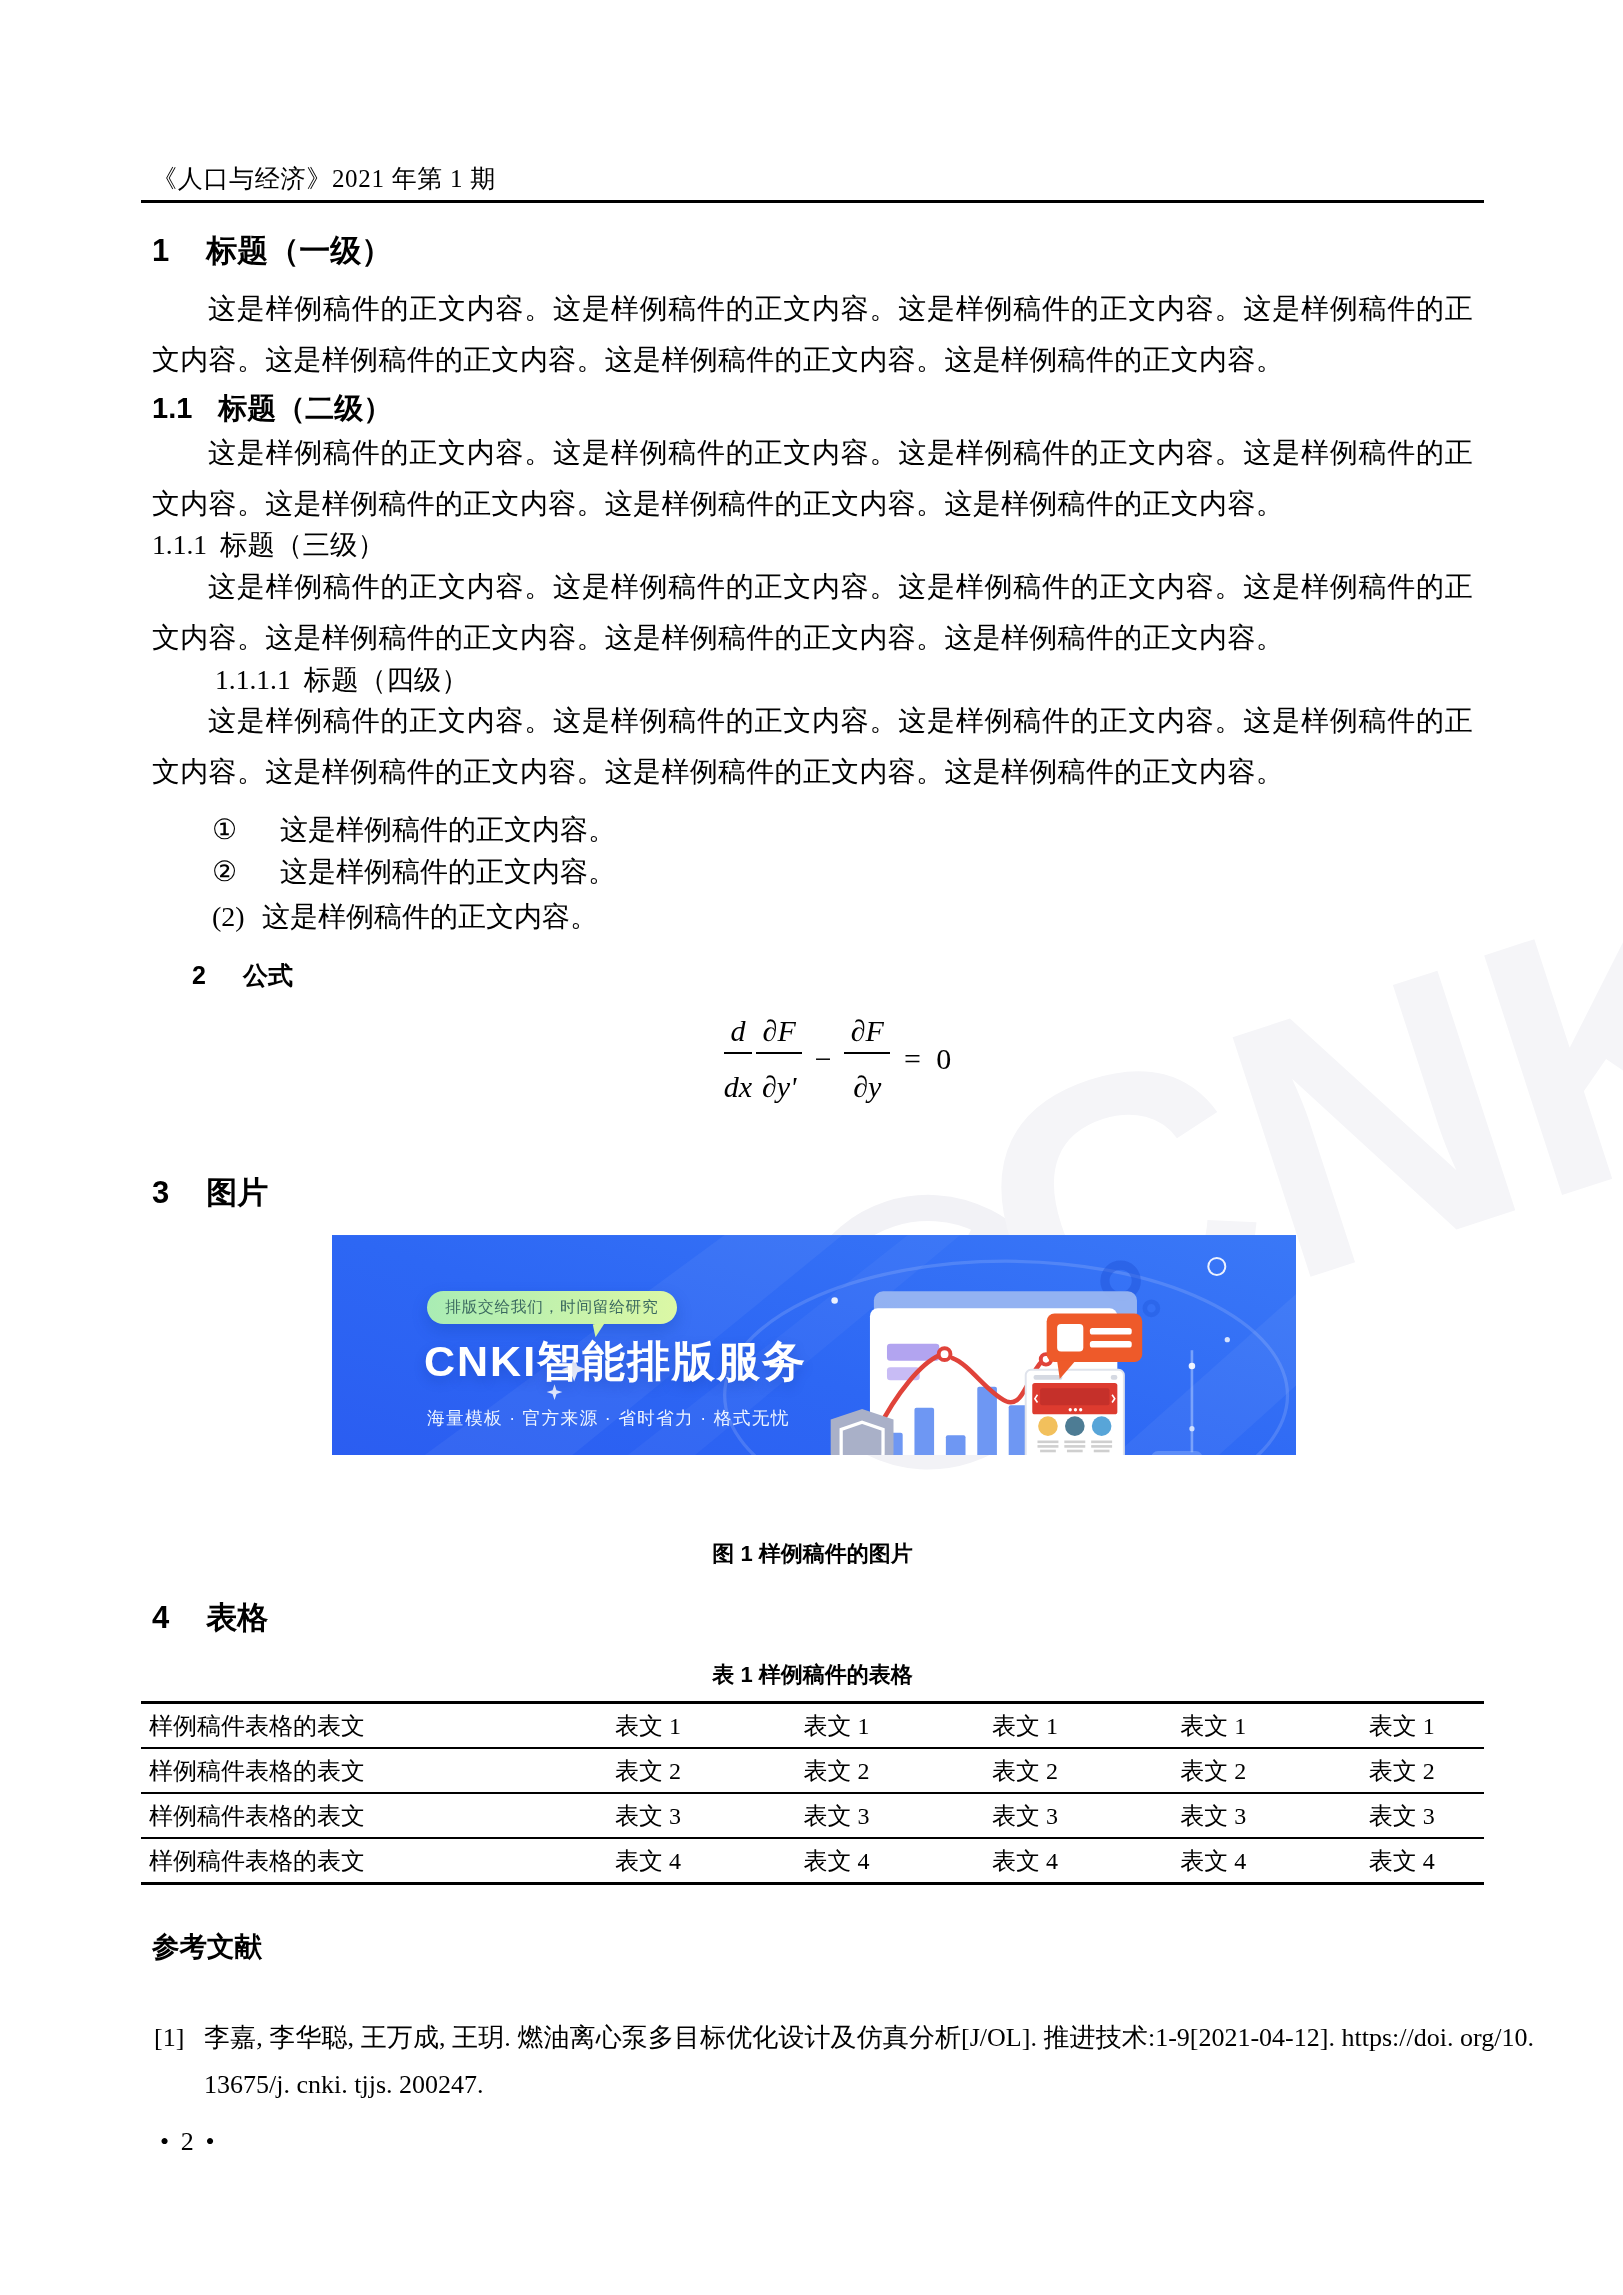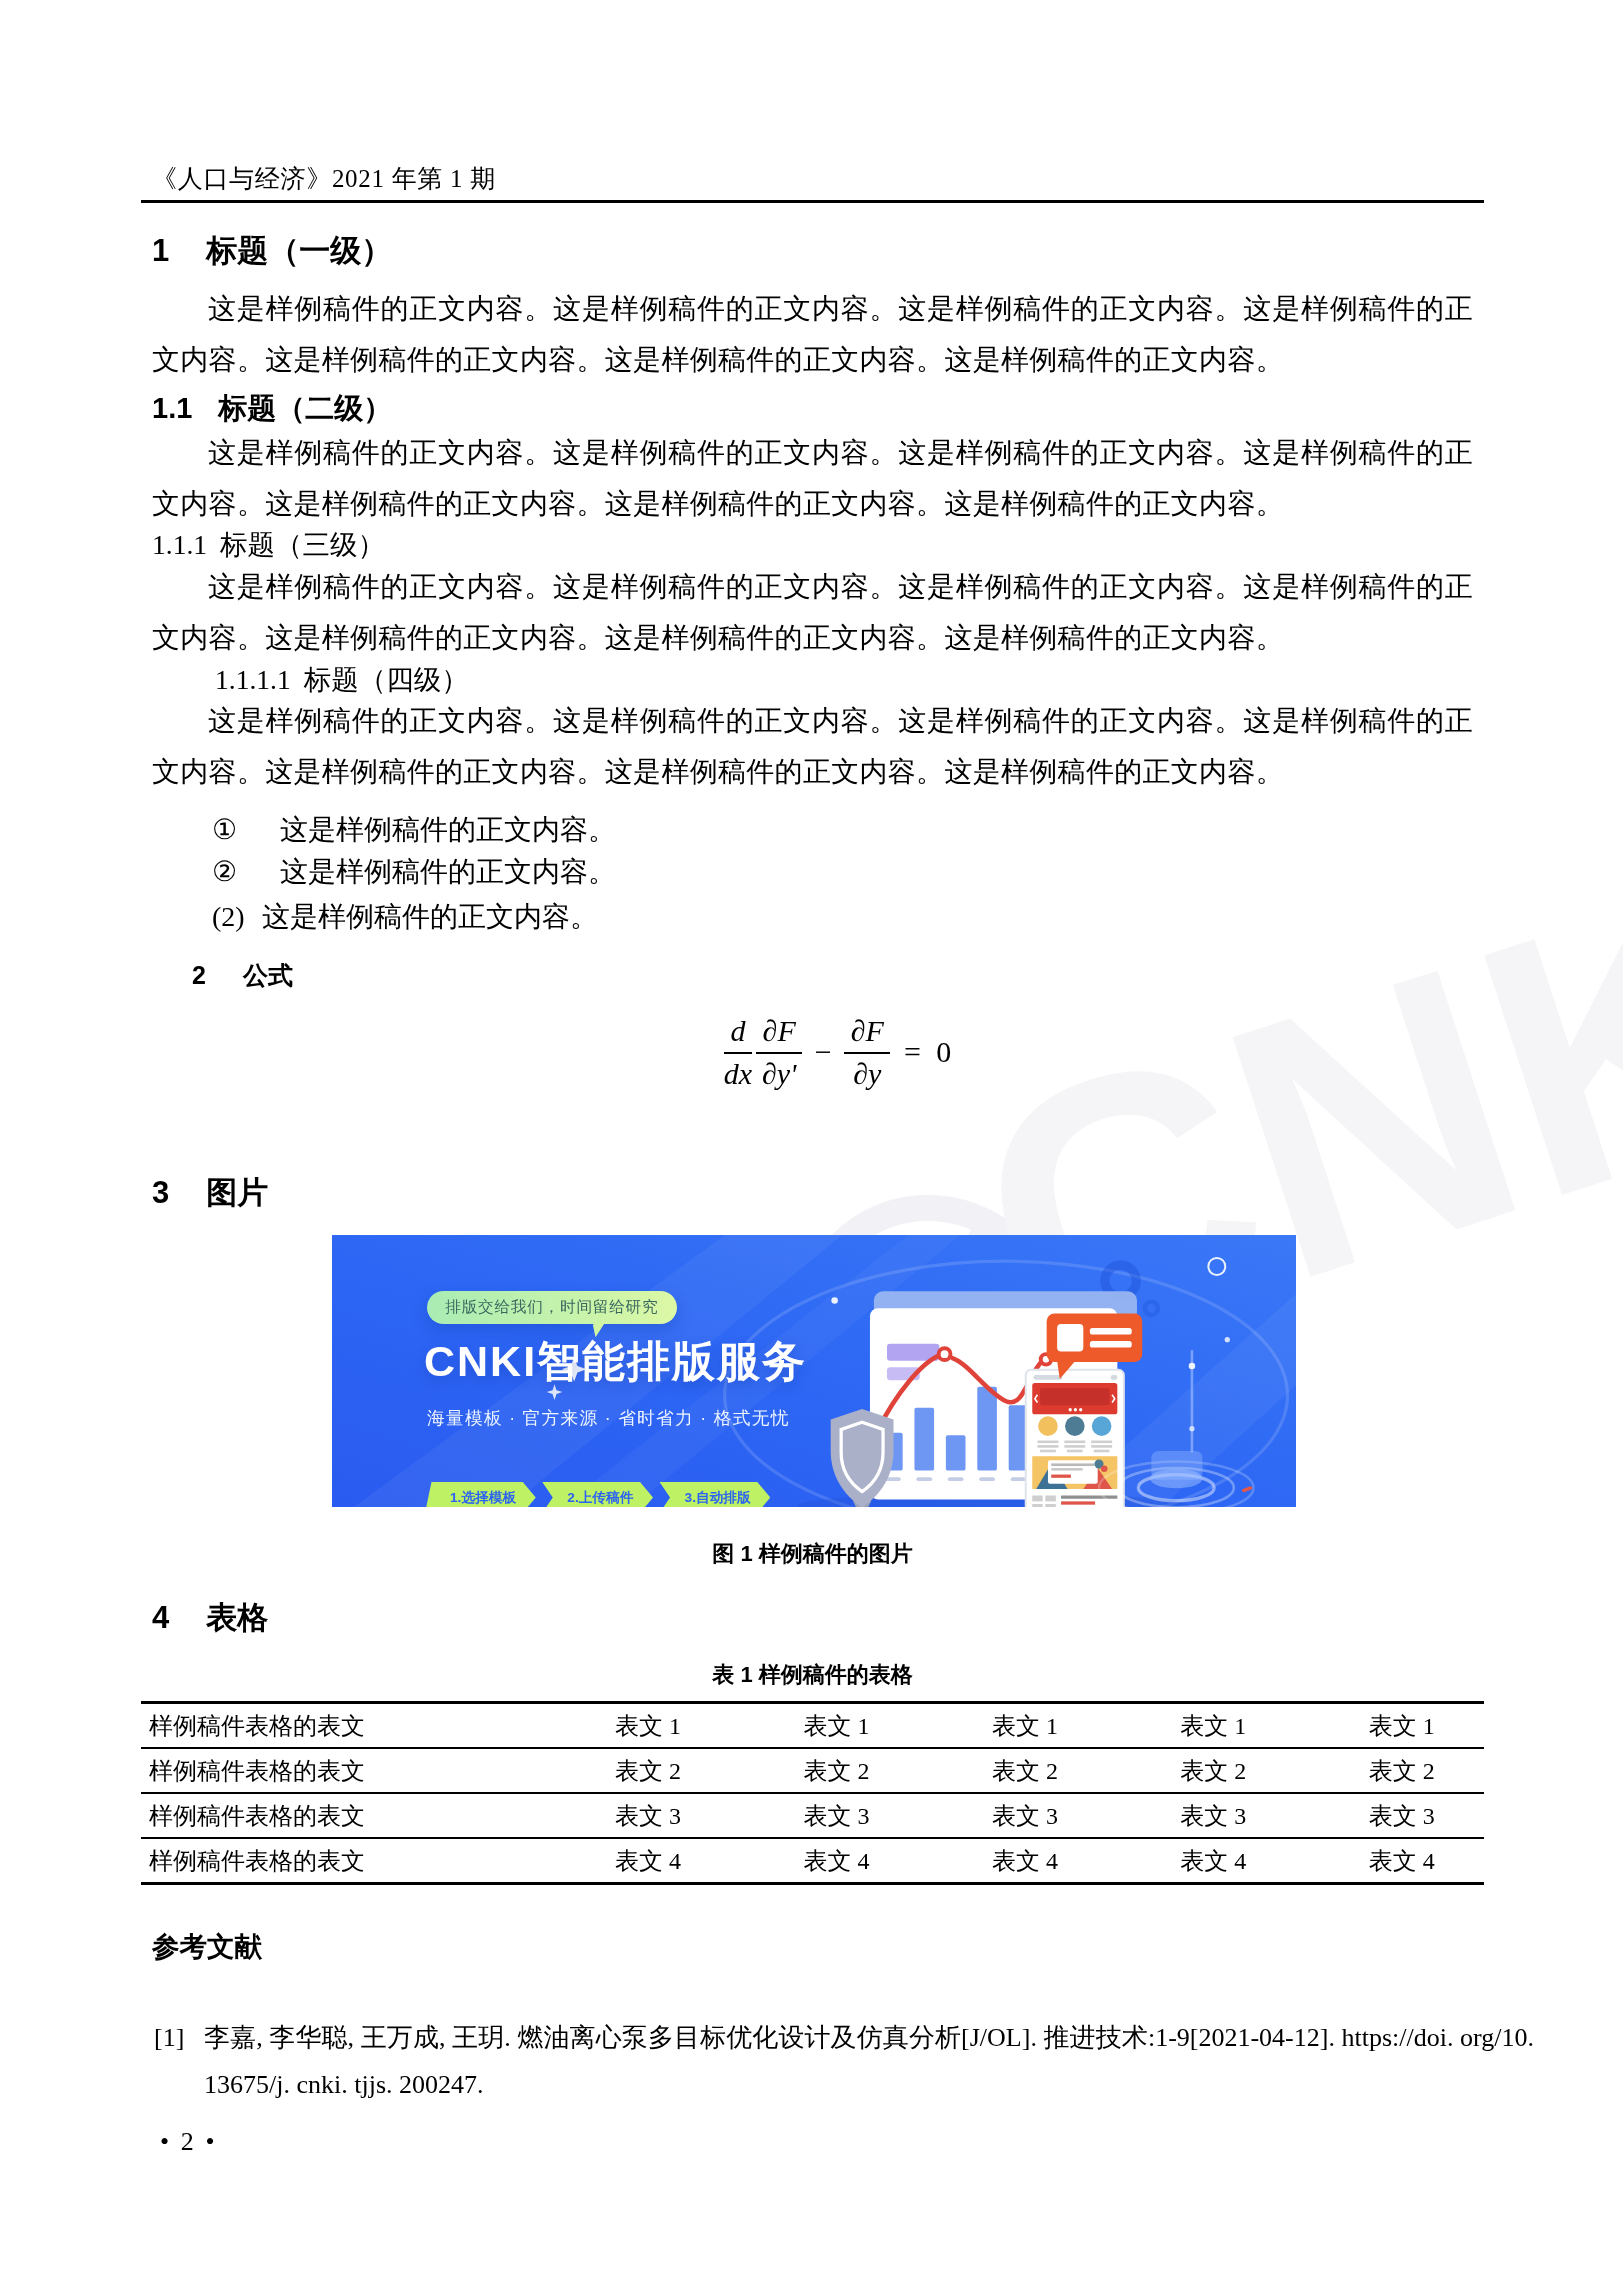--- a/index.html
+++ b/index.html
@@ -44,28 +44,28 @@
   .li1{top:769px;} .li2{top:811px;} .li3{top:853px;} .li4{top:898px;}
   .li1 .mk,.li2 .mk,.li3 .mk{width:68px;}
   .li4 .mk{width:50px;}
 
   
   .eqwrap{left:141px;width:1343px;text-align:center;z-index:2;transform:translateX(26px);}
   .eq1{top:1015px;display:flex;justify-content:center;align-items:center;
        font-size:30px;font-style:italic;}
   .frac{display:inline-flex;flex-direction:column;align-items:center;margin:0 2px;}
   .frac .num{display:block;padding:0 6.5px 5.2px;border-bottom:2.6px solid #000;line-height:1.05;}
-  .frac .den{display:block;padding-top:4px;line-height:1.05;}
+  .frac .den{display:block;padding-top:17px;line-height:1.05;}
   .eq1 .op{font-style:normal;margin:0 10.5px;}
   .eq1 .rhs{font-style:normal;margin-left:11.8px;letter-spacing:3.9px;}
   .eq2{top:1112px;font-size:29px;}
   .eq2 .rm{font-style:normal;} .eq2 .it{font-style:italic;}
 
   
-  .banner{left:332px;top:1235px;width:964px;height:272px;overflow:hidden;z-index:3;}
+  .banner{left:332px;top:1235px;width:964px;height:220px;overflow:hidden;z-index:3;}
   .banner svg{position:absolute;left:0;top:0;}
   .bn-bubble{position:absolute;left:95px;top:56px;height:33px;padding:0 18.3px;
              display:flex;align-items:center;border-radius:17px;
              background:linear-gradient(95deg,#a9ecb4,#dcf8a5);
              font-family:"Liberation Sans","DejaVu Sans",sans-serif;
              font-size:15.7px;letter-spacing:0.7px;box-shadow:0 6.5px 14.4px rgba(15,60,170,.28);}
   .bn-tail{position:absolute;left:262px;top:88px;width:0;height:0;
            border-top:13px solid #d2f5a3;border-right:13px solid transparent;
            transform:rotate(-12deg);}
   .bn-title{position:absolute;left:92px;top:98px;color:#fff;

